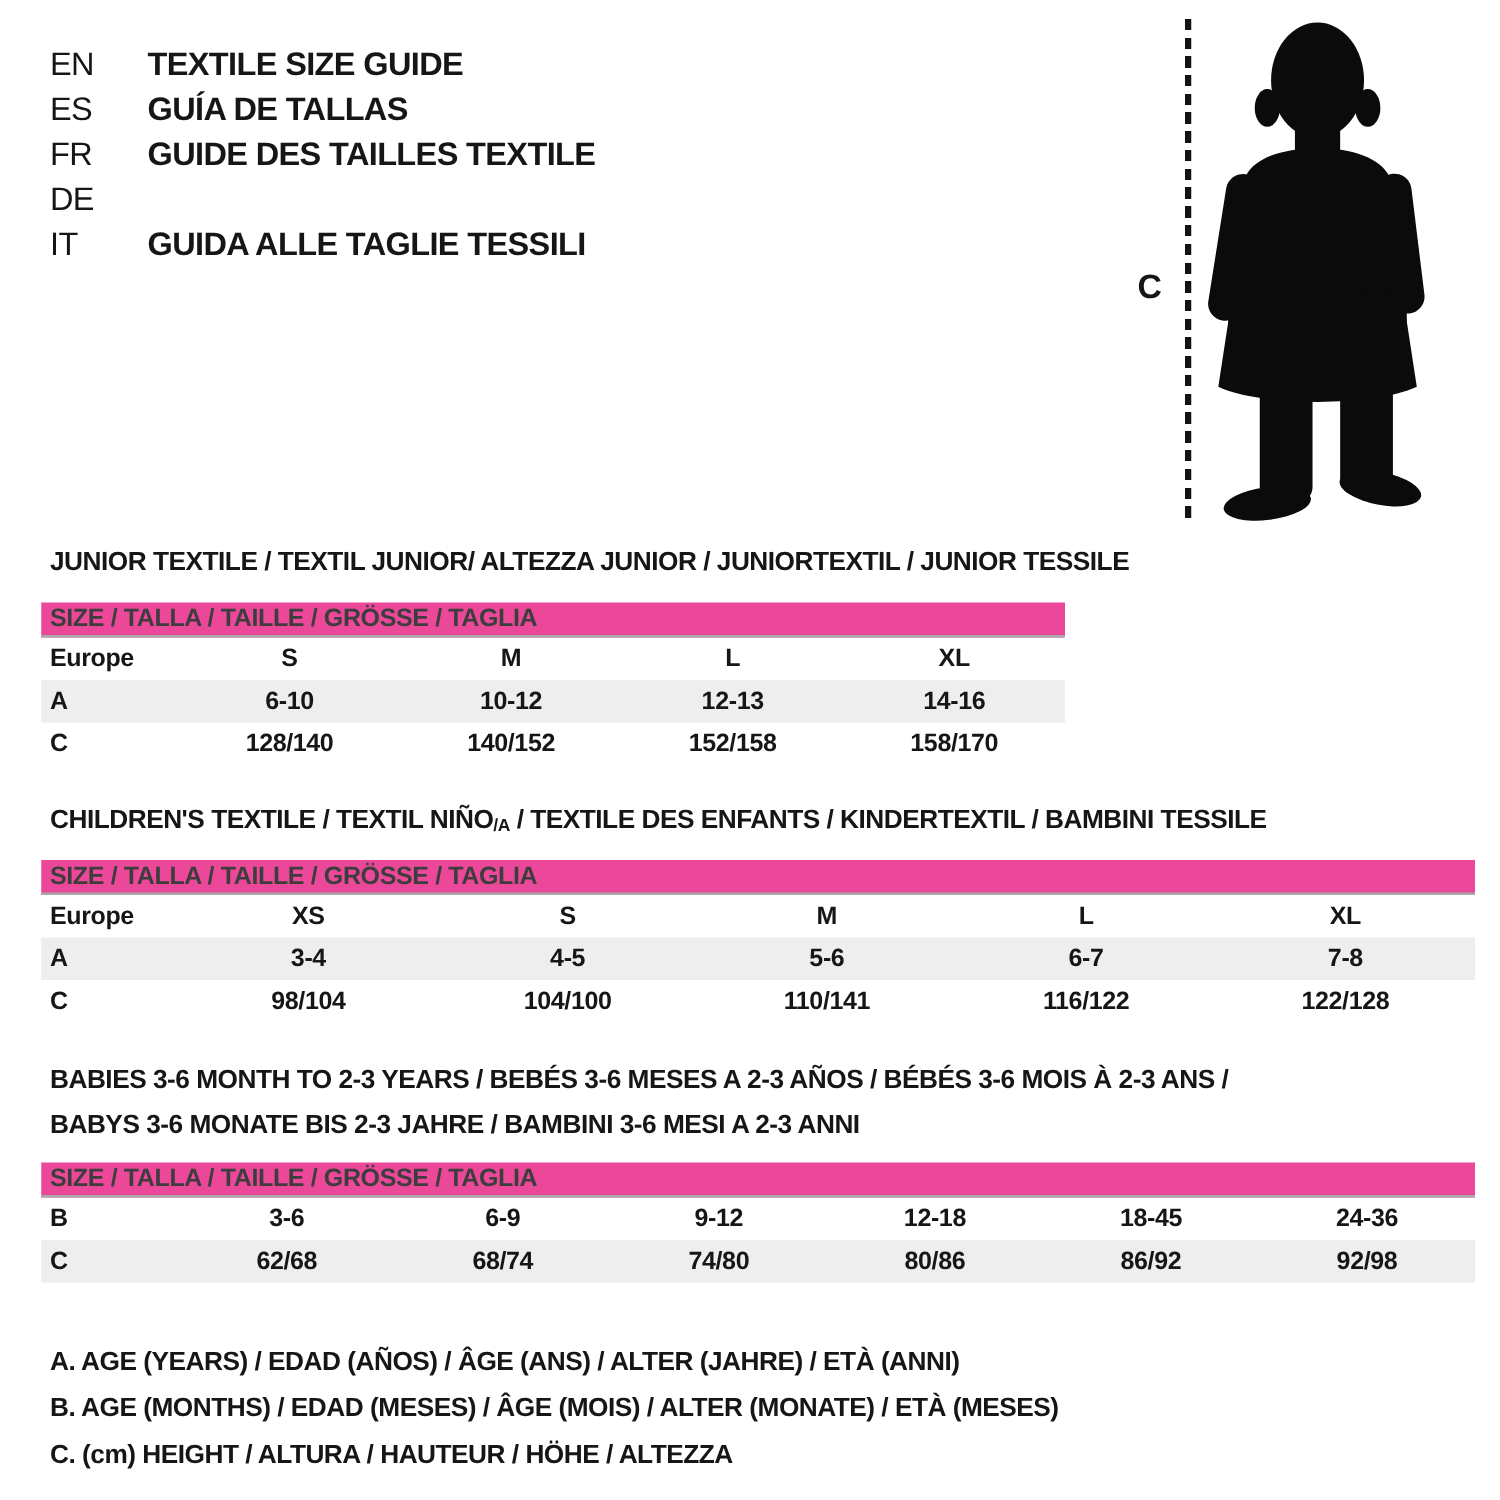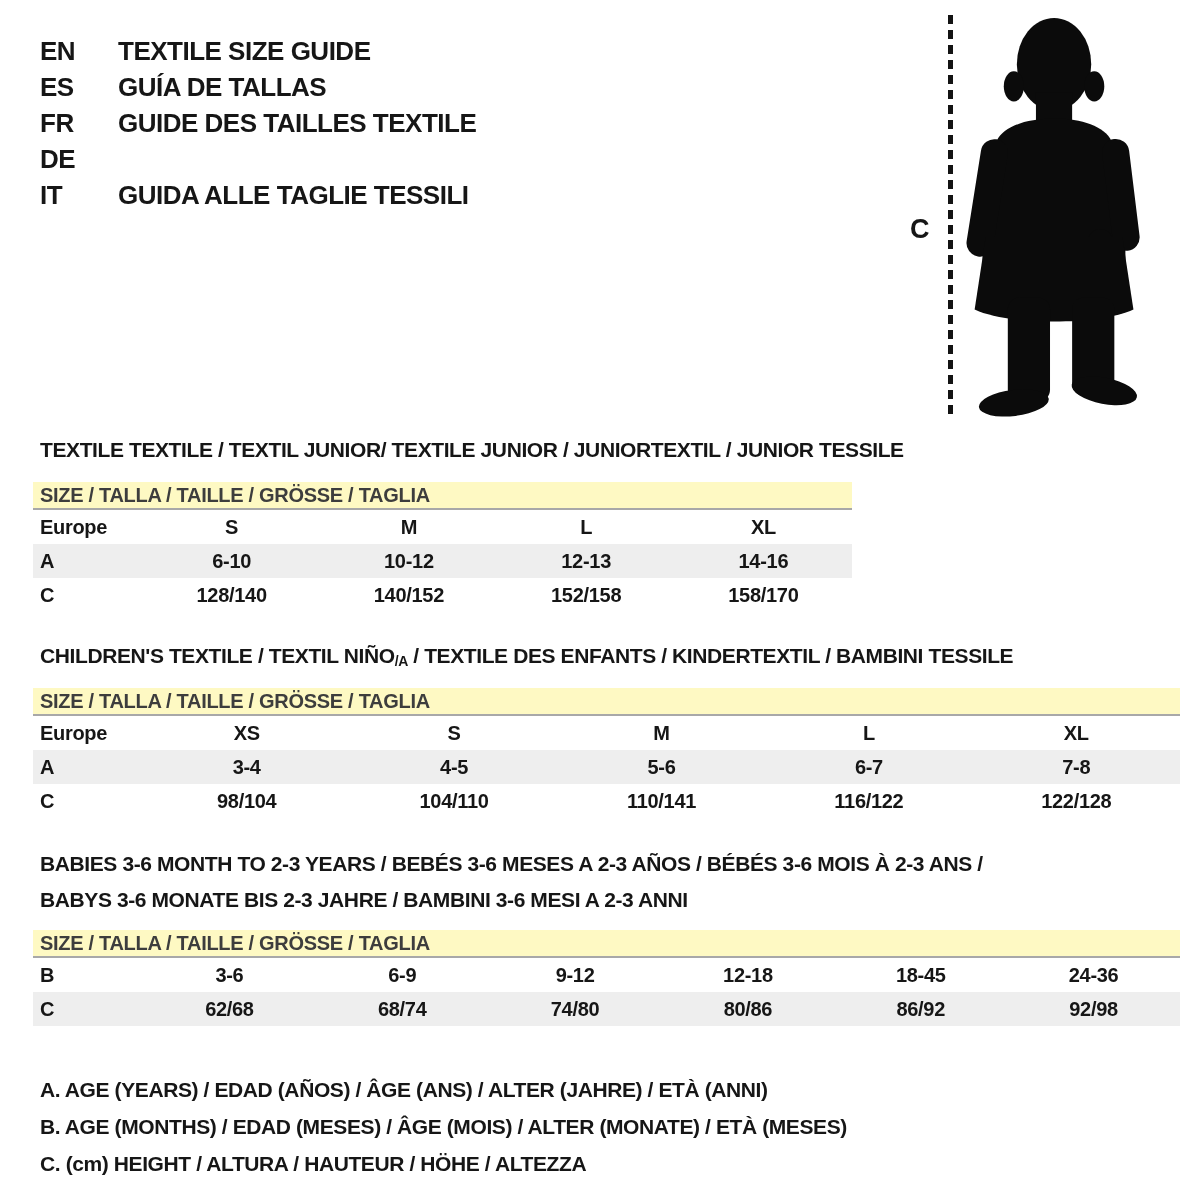--- a/index.html
+++ b/index.html
@@ -8,21 +8,21 @@
     width: 1200px; height: 1200px; position: relative;
     font-family: "Liberation Sans", sans-serif;
     color: #161616;
     overflow: hidden;
   }
 
   
   .langs { position: absolute; left: 40px; top: 33px; }
   .lang-row { display: flex; line-height: 36px; }
   .lang-code {
-    width: 78px; font-size: 26px; font-weight: 700; letter-spacing: -0.5px;
+    width: 78px; font-size: 26px; font-weight: 400; letter-spacing: -0.5px;
   }
   .lang-title { font-size: 26px; font-weight: 700; letter-spacing: -0.5px; }
 
   
   .measure-label {
     position: absolute; left: 910px; top: 214px;
     font-size: 27px; font-weight: 700;
   }
   .dashed-line {
     position: absolute; left: 948px; top: 15px; width: 5px; height: 401px;
@@ -34,21 +34,21 @@
   .section-title {
     position: absolute; left: 40px;
     font-size: 21px; font-weight: 700; letter-spacing: -0.4px;
     white-space: nowrap;
   }
   .sub-small { font-size: 14px; position: relative; top: 3px; font-weight: 700; }
 
   
   .size-table { position: absolute; left: 33px; }
   .size-bar {
-    height: 28px; background: #fef9c3; border-bottom: 2px solid #a8a8a8;
+    height: 28px; background: #ec4899; border-bottom: 2px solid #a8a8a8;
     display: flex; align-items: center; padding-left: 7px;
     font-size: 20px; font-weight: 700; color: #3d3d3d; letter-spacing: -0.3px;
   }
   .t-row {
     display: grid; height: 34px; align-items: center;
     font-size: 20px; font-weight: 700; letter-spacing: -0.3px;
   }
   .cols4 { grid-template-columns: 110px repeat(4, 1fr); }
   .cols5 { grid-template-columns: 110px repeat(5, 1fr); }
   .cols6 { grid-template-columns: 110px repeat(6, 1fr); }
@@ -101,21 +101,21 @@
     <rect x="153" y="126" width="27" height="112" rx="13.5" transform="rotate(-7 166.5 182)"></rect>
     <circle cx="146" cy="228" r="12"></circle>
     <path d="M32 224 L 168 224 L 179 296 C 146 312 54 312 21 296 Z"></path>
     <rect x="54" y="284" width="42" height="104" rx="12"></rect>
     <rect x="118" y="284" width="42" height="98" rx="12"></rect>
     <ellipse cx="60" cy="389" rx="35" ry="13" transform="rotate(-7 60 389)"></ellipse>
     <ellipse cx="150" cy="377" rx="33" ry="13" transform="rotate(11 150 377)"></ellipse>
   </g>
 </svg>
 
-<div class="section-title" style="top:438px;">TEXTILE TEXTILE / TEXTIL JUNIOR/ TEXTILE JUNIOR / JUNIORTEXTIL / JUNIOR TESSILE</div>
+<div class="section-title" style="top:438px;">JUNIOR TEXTILE / TEXTIL JUNIOR/ ALTEZZA JUNIOR / JUNIORTEXTIL / JUNIOR TESSILE</div>
 <div class="size-table" style="top:482px; width:819px;">
   <div class="size-bar">SIZE / TALLA / TAILLE / GRÖSSE / TAGLIA</div>
   <div class="t-row cols4">
     <span class="label">Europe</span>
     <span class="val">S</span>
     <span class="val">M</span>
     <span class="val">L</span>
     <span class="val">XL</span>
   </div>
   <div class="t-row cols4 alt">
@@ -149,21 +149,21 @@
     <span class="label">A</span>
     <span class="val">3-4</span>
     <span class="val">4-5</span>
     <span class="val">5-6</span>
     <span class="val">6-7</span>
     <span class="val">7-8</span>
   </div>
   <div class="t-row cols5">
     <span class="label">C</span>
     <span class="val">98/104</span>
-    <span class="val">104/110</span>
+    <span class="val">104/100</span>
     <span class="val">110/141</span>
     <span class="val">116/122</span>
     <span class="val">122/128</span>
   </div>
 </div>
 
 <div class="section-title" style="top:846px; line-height:36px;">
   <div>BABIES 3-6 MONTH TO 2-3 YEARS / BEBÉS 3-6 MESES A 2-3 AÑOS / BÉBÉS 3-6 MOIS À 2-3 ANS /</div>
   <div>BABYS 3-6 MONATE BIS 2-3 JAHRE / BAMBINI 3-6 MESI A 2-3 ANNI</div>
 </div>

